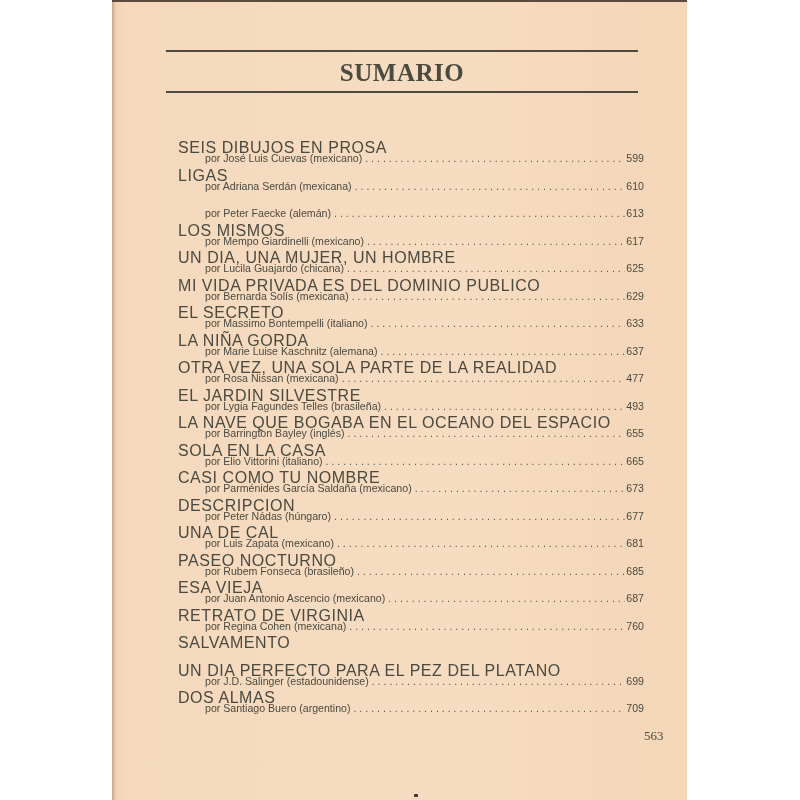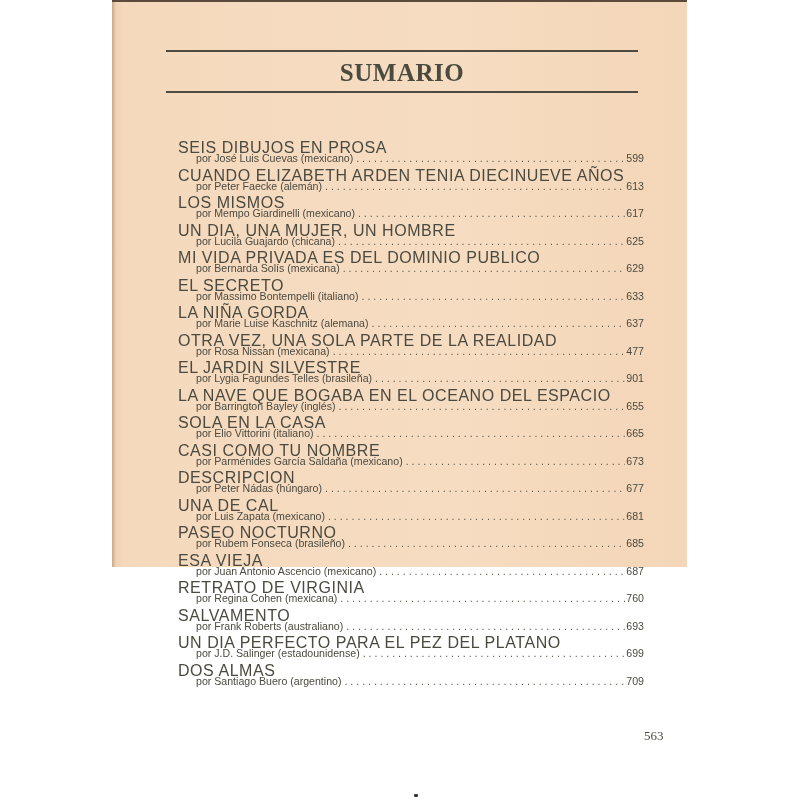--- a/index.html
+++ b/index.html
@@ -1,21 +1,21 @@
 <!DOCTYPE html>
 <html><head>
 <meta charset="utf-8">
 <style>
   html, body { margin: 0; padding: 0; }
   body {
     width: 800px; height: 800px; background: #ffffff; position: relative; overflow: hidden;
     font-family: "Liberation Sans", sans-serif;
   }
   .page {
-    position: absolute; left: 112px; top: 0; width: 575px; height: 567px;
+    position: absolute; left: 112px; top: 0; width: 575px; height: 800px;
     background: linear-gradient(90deg, #eed0b0 0px, #f4d9bd 12px, #f6dcc1 60%, #f4d6b8 100%);
     border-top: 2px solid #5a4a3c;
     box-sizing: border-box;
   }
   .page::before {
     content: ""; position: absolute; left: 0; top: 0; bottom: 0; width: 4px;
     background: linear-gradient(90deg, #c9a88a, rgba(238,208,176,0));
   }
   .rule {
     position: absolute; left: 54px; width: 472px; height: 0;
@@ -30,21 +30,21 @@
   }
   .toc {
     position: absolute; left: 66px; top: 137px; width: 466px;
     color: #4b4a40; font-size: 10.6px;
   }
   .entry { height: 27.5px; position: relative; }
   .entry .etitle {
     position: absolute; left: 0; top: 0; white-space: nowrap; letter-spacing: 0.55px; font-size: 16px;
   }
   .entry .author-row {
-    position: absolute; left: 18px; right: 0; top: 13px; display: flex; align-items: center; white-space: nowrap;
+    position: absolute; left: 27px; right: 0; top: 13px; display: flex; align-items: center; white-space: nowrap;
   }
   .author-row .author { flex: 0 0 auto; }
   .author-row .leader {
     flex: 1 1 auto; overflow: hidden; margin: 0 1px 0 3px; letter-spacing: 3.2px; color: #5a584c;
   }
   .author-row .leader::before {
     content: ". . . . . . . . . . . . . . . . . . . . . . . . . . . . . . . . . . . . . . . . . . . . . . . . . . . . . . . . . . . . . . . . . . . . . . . . . . . . . . . . . . . .";
     letter-spacing: 0;
   }
   .author-row .pg { flex: 0 0 auto; }
@@ -67,21 +67,28 @@
   <div class="toc" id="toc">
       <div class="entry">
         <div class="etitle">SEIS DIBUJOS EN PROSA</div>
         <div class="author-row">
           <span class="author">por José Luis Cuevas (mexicano)</span>
           <span class="leader"></span>
           <span class="pg">599</span>
         </div>
       </div>
       <div class="entry">
-        <div class="etitle">CUANDO ELIZABETH ARDEN TENIA DIECINUEVE AÑOS</div>
+        <div class="etitle">LIGAS</div>
+        <div class="author-row">
+          <span class="author">por Adriana Serdán (mexicana)</span>
+          <span class="leader"></span>
+          <span class="pg">610</span>
+        </div>
+      </div>
+      <div class="entry">
         <div class="author-row">
           <span class="author">por Peter Faecke (alemán)</span>
           <span class="leader"></span>
           <span class="pg">613</span>
         </div>
       </div>
       <div class="entry">
         <div class="etitle">LOS MISMOS</div>
         <div class="author-row">
           <span class="author">por Mempo Giardinelli (mexicano)</span>
@@ -127,21 +134,21 @@
           <span class="author">por Rosa Nissan (mexicana)</span>
           <span class="leader"></span>
           <span class="pg">477</span>
         </div>
       </div>
       <div class="entry">
         <div class="etitle">EL JARDIN SILVESTRE</div>
         <div class="author-row">
           <span class="author">por Lygia Fagundes Telles (brasileña)</span>
           <span class="leader"></span>
-          <span class="pg">901</span>
+          <span class="pg">493</span>
         </div>
       </div>
       <div class="entry">
         <div class="etitle">LA NAVE QUE BOGABA EN EL OCEANO DEL ESPACIO</div>
         <div class="author-row">
           <span class="author">por Barrington Bayley (inglés)</span>
           <span class="leader"></span>
           <span class="pg">655</span>
         </div>
       </div>
@@ -196,25 +203,20 @@
       <div class="entry">
         <div class="etitle">RETRATO DE VIRGINIA</div>
         <div class="author-row">
           <span class="author">por Regina Cohen (mexicana)</span>
           <span class="leader"></span>
           <span class="pg">760</span>
         </div>
       </div>
       <div class="entry">
         <div class="etitle">SALVAMENTO</div>
-        <div class="author-row">
-          <span class="author">por Frank Roberts (australiano)</span>
-          <span class="leader"></span>
-          <span class="pg">693</span>
-        </div>
       </div>
       <div class="entry">
         <div class="etitle">UN DIA PERFECTO PARA EL PEZ DEL PLATANO</div>
         <div class="author-row">
           <span class="author">por J.D. Salinger (estadounidense)</span>
           <span class="leader"></span>
           <span class="pg">699</span>
         </div>
       </div>
       <div class="entry">

